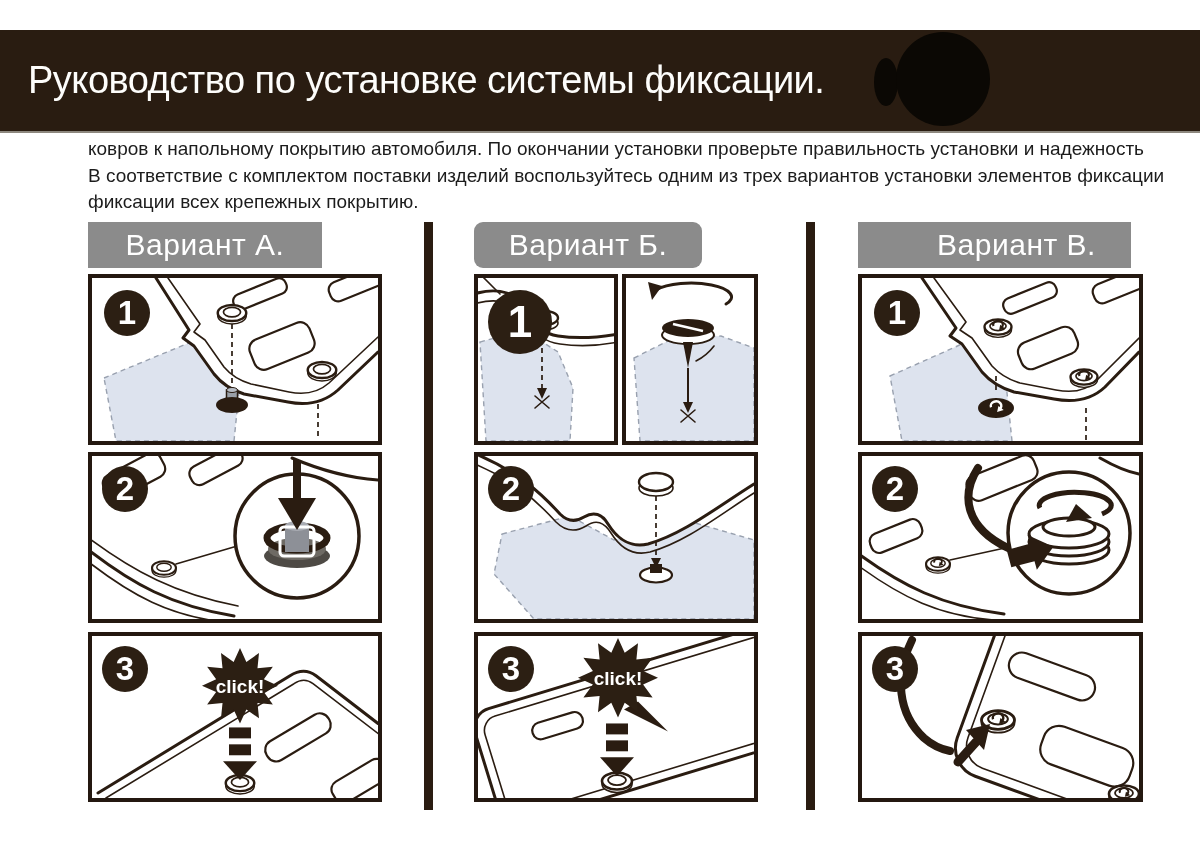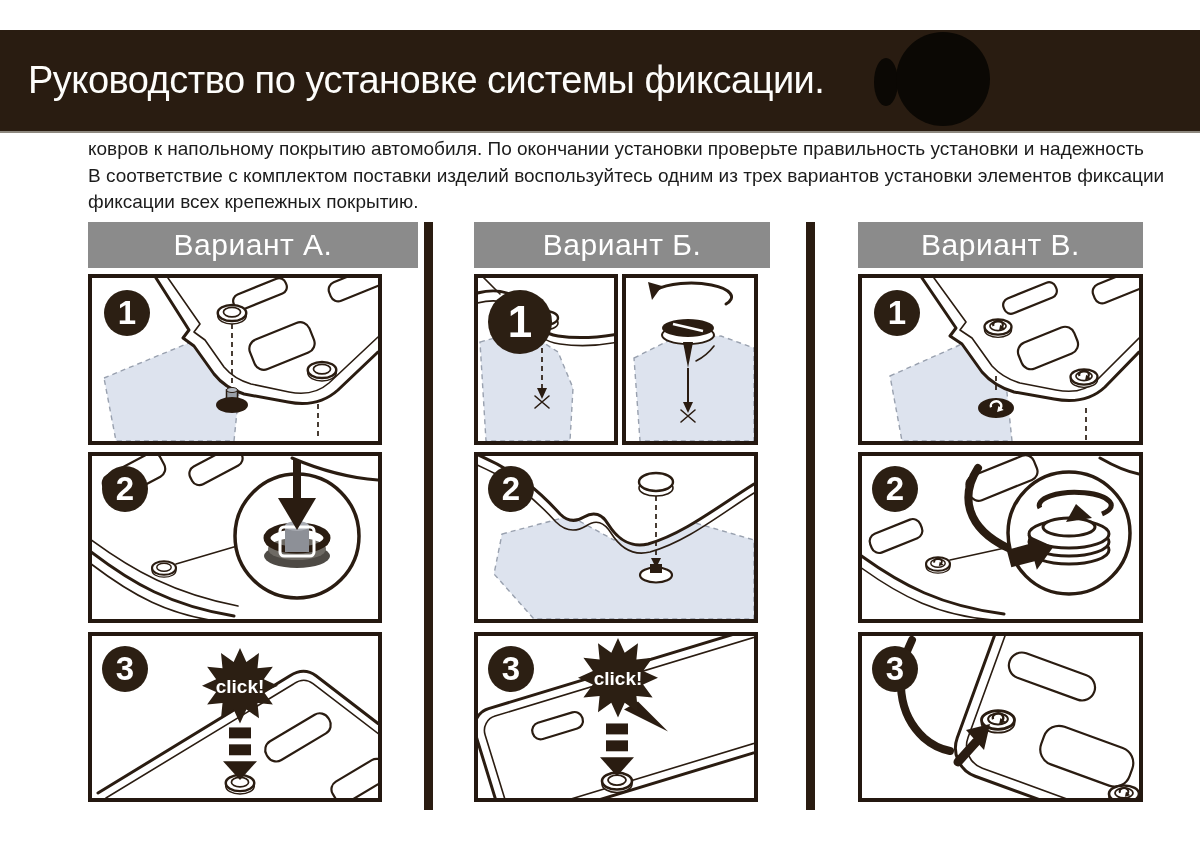--- a/index.html
+++ b/index.html
@@ -73,21 +73,21 @@
     <div class="blob-small"></div>
     <div class="blob-big"></div>
   </div>
 
   <div class="intro">
     <div>ковров к напольному покрытию автомобиля. По окончании установки проверьте правильность установки и надежность</div>
     <div>В соответствие с комплектом поставки изделий воспользуйтесь одним из трех вариантов установки элементов фиксации</div>
     <div>фиксации всех крепежных покрытию.</div>
   </div>
 
-  <div class="vhead" style="left:88px;top:222px;width:330px;">Вариант А.</div>
+  <div class="vhead" style="left:88px;top:222px;width:234px;">Вариант А.</div>
 
   <div class="panel" style="left:88px;top:274px;width:294px;height:171px;">
     <svg viewBox="0 0 286 163" preserveAspectRatio="none">
       <polygon class="cpt" points="12,100 104,62 150,84 142,163 24,163"></polygon>
       <path class="wf" d="M 64 0 L 97 52 L 91 60 L 102 68 L 122 96 Q 133 110 152 116 L 196 124 Q 226 130 246 112 L 286 74 L 286 0 Z"></path>
       <path class="ln" d="M 64 0 L 97 52 L 91 60 L 102 68 L 122 96 Q 133 110 152 116 L 196 124 Q 226 130 246 112 L 286 74"></path>
       <path class="lt" d="M 76 0 L 108 46 L 102 54 L 113 62 L 132 89 Q 142 101 159 106 L 197 114 Q 221 119 237 105 L 286 59"></path>
       <g transform="translate(168,16) rotate(-22)">
           <rect class="md" x="-28" y="-8" width="56" height="16" rx="7"></rect>
         </g>
@@ -160,21 +160,21 @@
       <g>
         <use href="#star12" transform="translate(148,50) scale(0.95)"></use>
         <text class="clicktxt" x="148" y="57">click!</text>
       </g>
     </svg>
     <div class="badge" style="left:10px;top:10px;">
         <span>3</span>
       </div>
   </div>
 
-  <div class="vhead" style="left:474px;top:222px;width:296px;">Вариант Б.</div>
+  <div class="vhead" style="left:474px;top:222px;width:228px;border-radius:9px;">Вариант Б.</div>
 
   <div class="panel" style="left:474px;top:274px;width:144px;height:171px;">
     <svg viewBox="0 0 136 163" preserveAspectRatio="none">
       <polygon class="cpt" points="2,64 46,52 80,74 95,110 92,163 8,163"></polygon>
       <path class="wf" d="M -4 16 C 22 8 40 16 50 34 C 58 48 66 56 80 58 C 100 61 118 60 140 56 L 140 -4 L -4 -4 Z"></path>
       <path class="ln" d="M -4 16 C 22 8 40 16 50 34 C 58 48 66 56 80 58 C 100 61 118 60 140 56"></path>
       <path class="lt" d="M -4 26 C 22 18 40 26 50 42 C 58 56 66 64 82 66 C 102 69 120 68 140 64"></path>
       <path class="lt" d="M 2 -4 L 22 16"></path>
       <g>
         <ellipse cx="64" cy="45" rx="16" ry="7.5" fill="none" stroke="#2a1c11" stroke-width="1.6"></ellipse>
@@ -244,21 +244,21 @@
         <polygon class="dk" points="160,66 190,96 146,74"></polygon>
         <use href="#star12" transform="translate(140,42)"></use>
         <text class="clicktxt" x="140" y="49">click!</text>
       </g>
     </svg>
     <div class="badge" style="left:10px;top:10px;">
         <span>3</span>
       </div>
   </div>
 
-  <div class="vhead" style="left:858px;top:222px;width:285px;">Вариант В.</div>
+  <div class="vhead" style="left:858px;top:222px;width:229px;padding-left:44px;">Вариант В.</div>
 
   <div class="panel" style="left:858px;top:274px;width:285px;height:171px;">
     <svg viewBox="0 0 277 163" preserveAspectRatio="none">
       <polygon class="cpt" points="28,98 100,66 142,86 150,163 40,163"></polygon>
       <path class="wf" d="M 60 0 L 94 50 L 88 58 L 100 66 L 120 94 Q 132 108 152 114 L 192 121 Q 224 127 243 109 L 277 74 L 277 0 Z"></path>
       <path class="ln" d="M 60 0 L 94 50 L 88 58 L 100 66 L 120 94 Q 132 108 152 114 L 192 121 Q 224 127 243 109 L 277 74"></path>
       <path class="lt" d="M 72 0 L 104 44 L 98 52 L 110 60 L 130 88 Q 141 100 158 105 L 194 112 Q 220 117 234 103 L 277 60"></path>
       <g transform="translate(168,20) rotate(-22)">
           <rect class="md" x="-28" y="-8" width="56" height="16" rx="7"></rect>
         </g>

